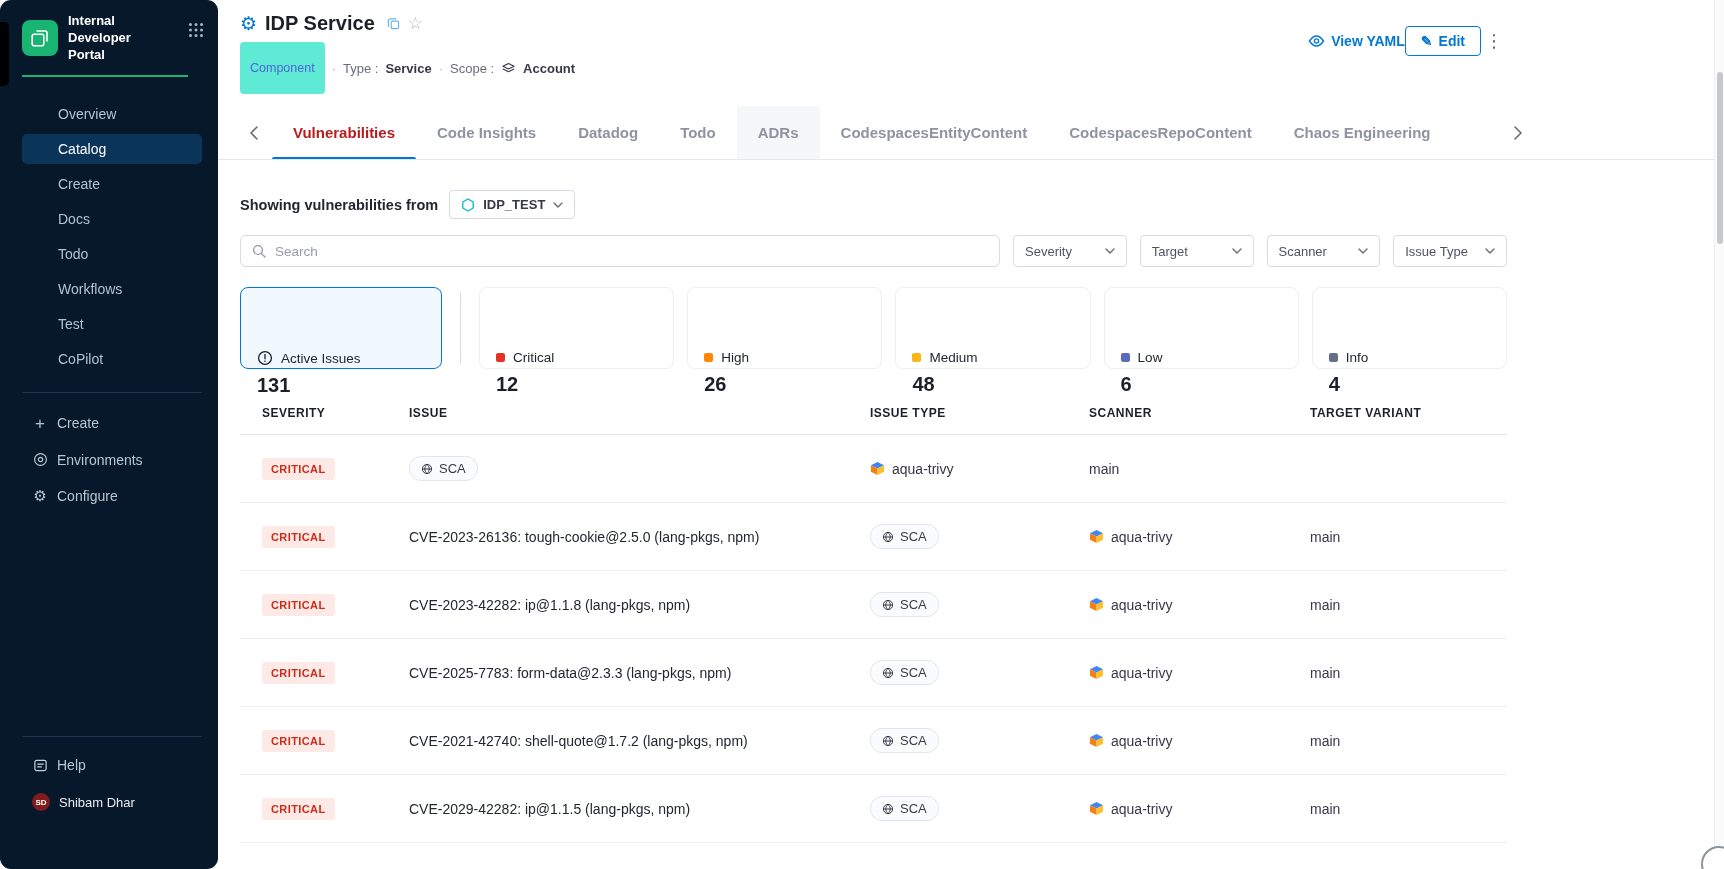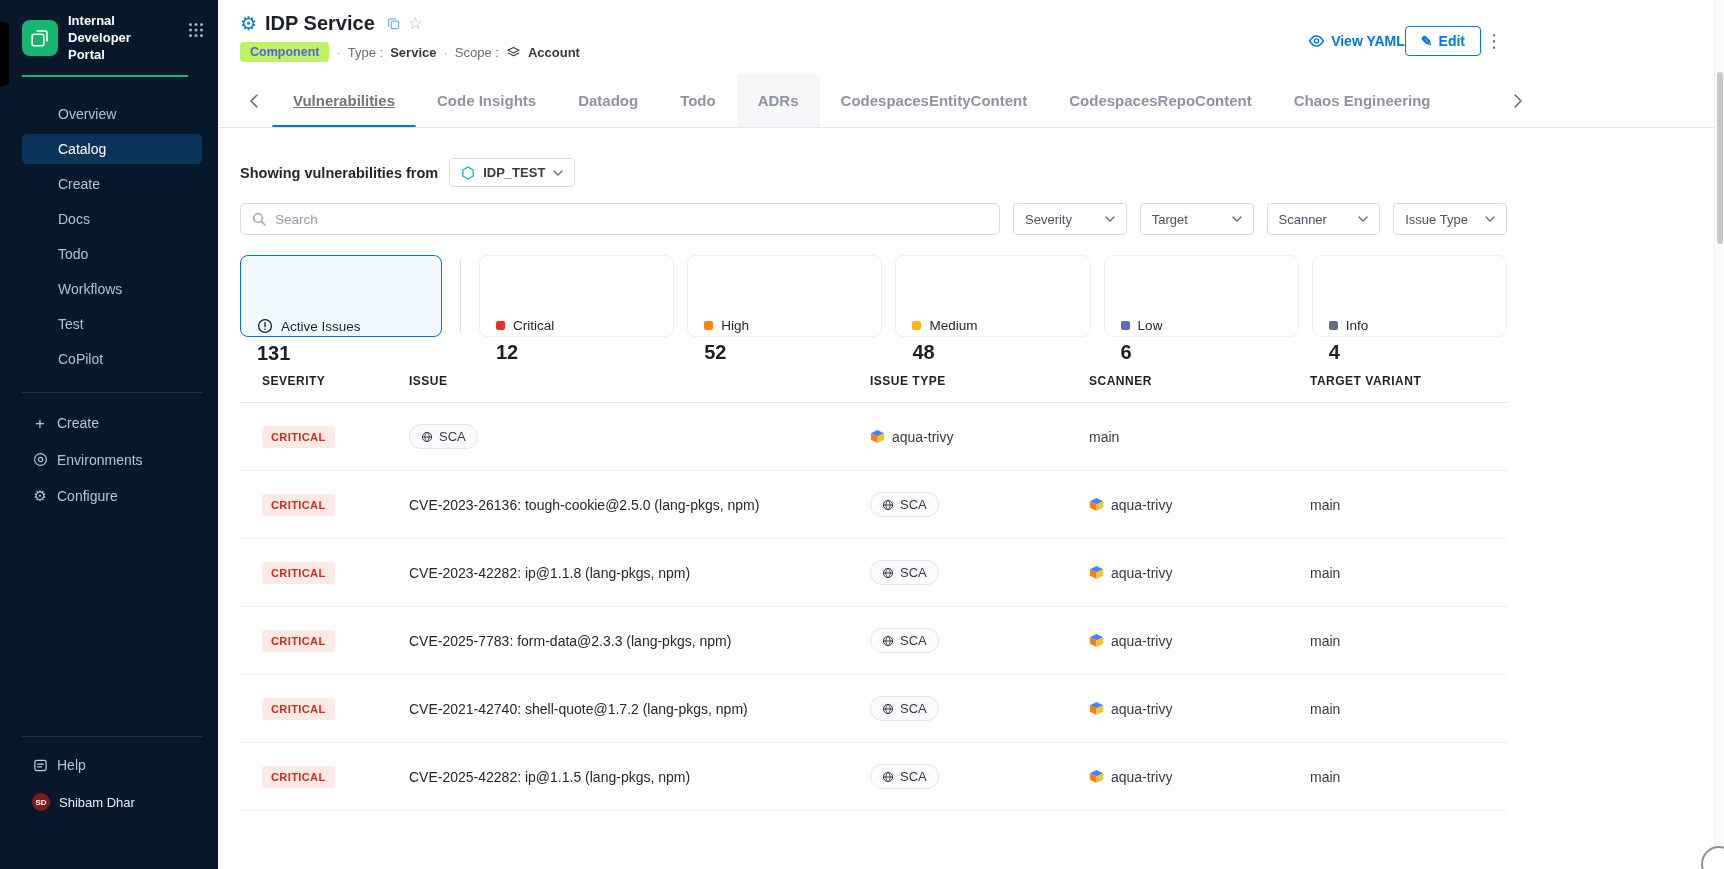--- a/index.html
+++ b/index.html
@@ -7,21 +7,21 @@
   body {
     font-family: "Liberation Sans", sans-serif;
     background: #fff;
     position: relative;
     color: #22272f;
   }
 
   
   .sidebar {
     position: absolute; left: 0; top: 0; width: 218px; height: 100%;
-    background: #07182b; display: flex; flex-direction: column;
+    background: #07182b; display: flex; flex-direction: column; border-radius: 11px;
   }
   .edge-notch {
     position: absolute; left: 0; top: 22px; width: 9px; height: 64px;
     background: #000; border-radius: 0 5px 5px 0; z-index: 6;
   }
   .sb-header { display: flex; justify-content: space-between; align-items: flex-start; padding: 13px 14px 0 22px; }
   .logo { display: flex; align-items: center; gap: 10px; cursor: pointer; }
   .logo-icon {
     width: 36px; height: 36px; border-radius: 8px; background: #19b471;
     display: flex; align-items: center; justify-content: center; flex: 0 0 auto;
@@ -60,21 +60,21 @@
   
   .main { position: absolute; left: 218px; top: 0; right: 0; height: 100%; background: #fff; }
 
   .page-header { display: flex; justify-content: space-between; align-items: flex-start; margin: 12px 0 0 22px; width: 1267px; }
   .title-row { display: flex; align-items: center; gap: 8px; }
   .gear-glyph { color: #0278d5; font-size: 19px; line-height: 1; cursor: pointer; }
   .page-title { font-size: 20px; font-weight: 700; color: #1b1f28; }
   .copy-ic { display: inline-flex; margin-left: 4px; cursor: pointer; }
   .star-glyph { color: #b4b6c4; font-size: 17px; line-height: 1; cursor: pointer; }
   .meta-row { display: flex; align-items: center; gap: 7px; margin-top: 7px; font-size: 13px; }
-  .badge-component { background: #bef264; color: #5065d8; padding: 3px 10px; border-radius: 4px; font-size: 12.5px; font-weight: 700; }
+  .badge-component { background: #5eead4; color: #5065d8; padding: 19px 10px; border-radius: 4px; font-size: 12.5px; font-weight: 400; }
   .meta-dot { color: #a8aab8; font-size: 13px; }
   .meta-label { color: #6b6d79; }
   .meta-value { color: #383946; font-weight: 600; }
   .scope-ic { display: inline-flex; margin: 0 1px; }
 
   .ph-right { display: flex; align-items: center; margin-top: 14px; }
   .view-yaml { display: flex; align-items: center; gap: 6px; color: #0278d5; font-size: 14px; font-weight: 600; cursor: pointer; text-decoration: none; }
   .edit-btn {
     display: flex; align-items: center; gap: 6px; border: 1px solid #0278d5; color: #0278d5;
     background: #fff; border-radius: 4px; padding: 6px 15px; font-size: 14px; font-weight: 600;
@@ -90,21 +90,21 @@
   }
   .tab-chevron { display: flex; align-items: center; cursor: pointer; padding: 0 2px; }
   .tab-chevron.left { margin-right: 12px; }
   .tab-chevron.right { position: absolute; left: 1294px; top: 0; height: 100%; }
   .tabs { display: flex; align-items: stretch; overflow: hidden; width: 1232px; flex-wrap: nowrap; }
   .tab {
     flex: none; display: flex; align-items: center; padding: 0 21px; font-size: 15px; font-weight: 600;
     color: #8f93a1; cursor: pointer; white-space: nowrap; position: relative; text-decoration: none;
   }
   .tab.highlighted { background: #f6f7f9; }
-  .tab.active { color: #737373; text-decoration: underline; }
+  .tab.active { color: #b91c1c; }
   .tab.active::after {
     content: ""; position: absolute; left: 0; right: 0; bottom: -1px; height: 3px;
     background: #0278d5; border-radius: 2px 2px 0 0;
   }
 
   
   .content { margin-left: 22px; width: 1267px; }
 
   .showing-row { margin-top: 30px; display: flex; align-items: center; gap: 11px; }
   .showing-label { font-size: 14.5px; font-weight: 700; color: #22272f; }
@@ -397,21 +397,21 @@
           <span class="bullet" style="background: rgb(228, 51, 38);"></span>
           <span>Critical</span>
         </div>
         <div class="stat-value">12</div>
       </div>
       <div class="stat-card">
         <div class="stat-top">
           <span class="bullet" style="background: rgb(255, 136, 0);"></span>
           <span>High</span>
         </div>
-        <div class="stat-value">52</div>
+        <div class="stat-value">26</div>
       </div>
       <div class="stat-card">
         <div class="stat-top">
           <span class="bullet" style="background: rgb(252, 181, 25);"></span>
           <span>Medium</span>
         </div>
         <div class="stat-value">48</div>
       </div>
       <div class="stat-card">
         <div class="stat-top">
@@ -567,21 +567,21 @@
                 <polygon points="15,4.5 8,8 8,15 15,11.5" fill="#fbc02d"></polygon>
               </svg>
             </span>
           <span>aqua-trivy</span>
         </div>
         <div class="cell-target">main</div>
       </div>
 
       <div class="t-row">
         <div><span class="sev-badge">CRITICAL</span></div>
-        <div class="cell-issue">CVE-2025-42282: ip@1.1.5 (lang-pkgs, npm)</div>
+        <div class="cell-issue">CVE-2029-42282: ip@1.1.5 (lang-pkgs, npm)</div>
         <div>
           <span class="type-pill">
             <span style="display:inline-flex;">
                 <svg width="12" height="12" viewBox="0 0 12 12" fill="none" stroke="#383946" stroke-width="1">
                   <circle cx="6" cy="6" r="4.6"></circle>
                   <path d="M1.4 6h9.2M6 1.4C3 4.4 3 7.6 6 10.6M6 1.4c3 3 3 6.2 0 9.2"></path>
                 </svg>
               </span>
             <span>SCA</span>
           </span>

